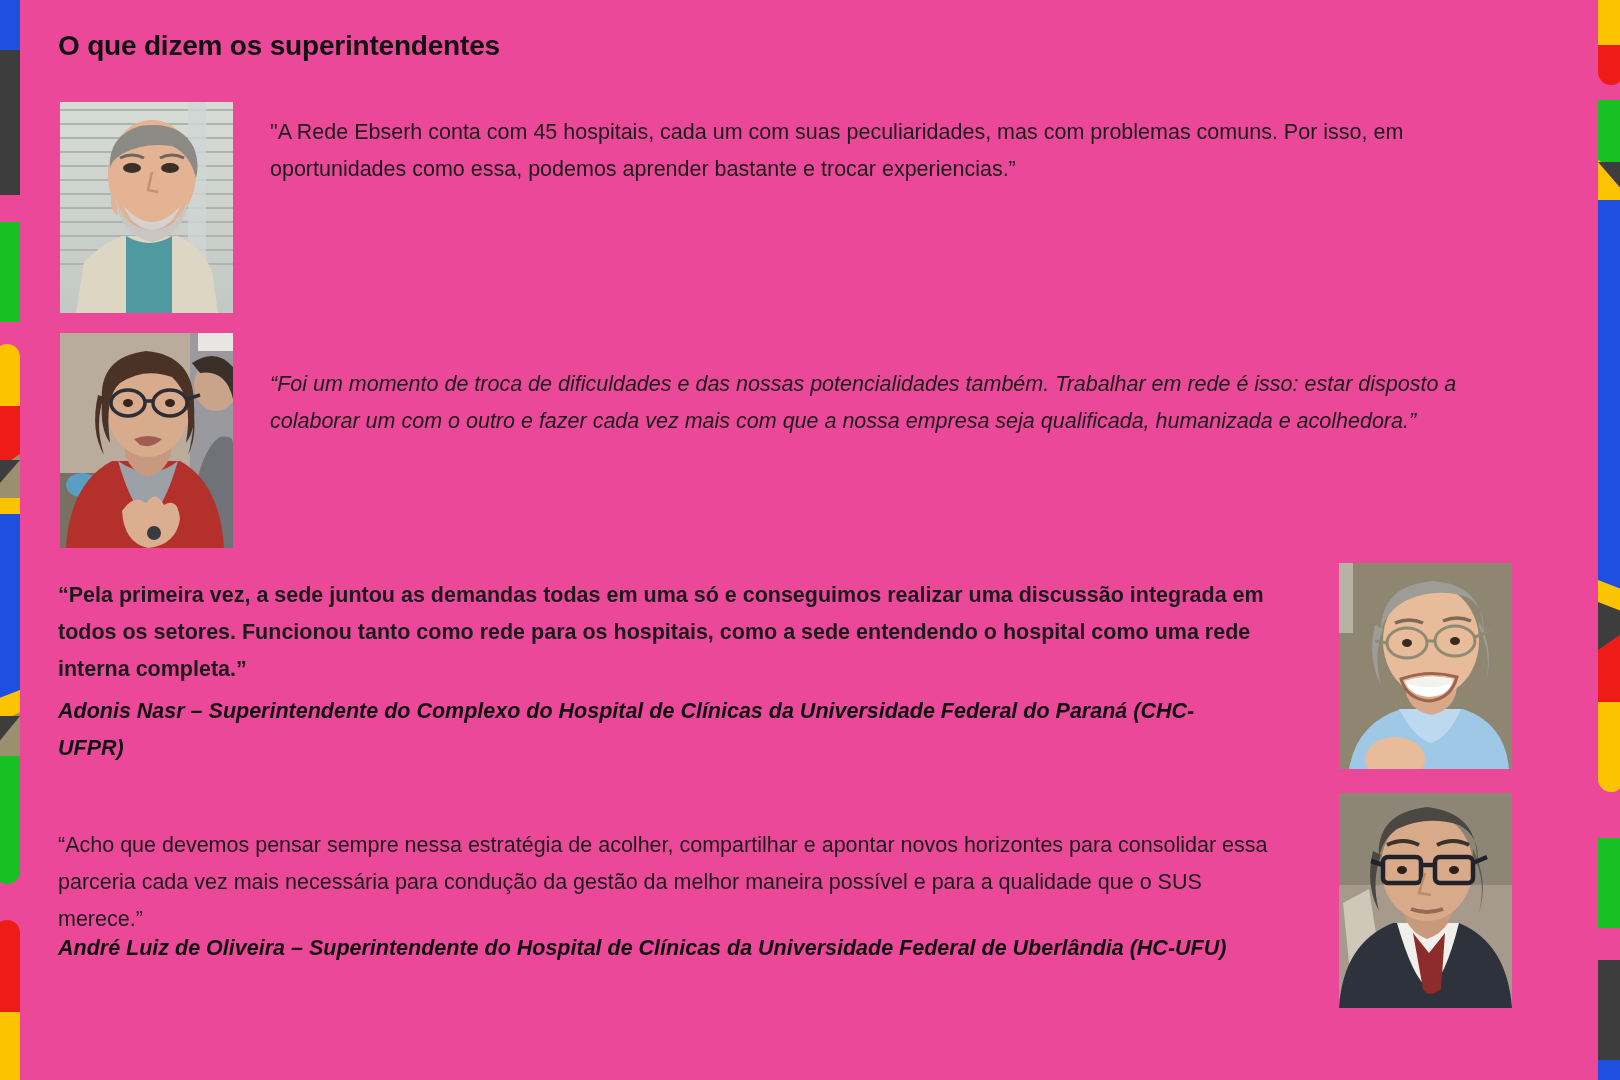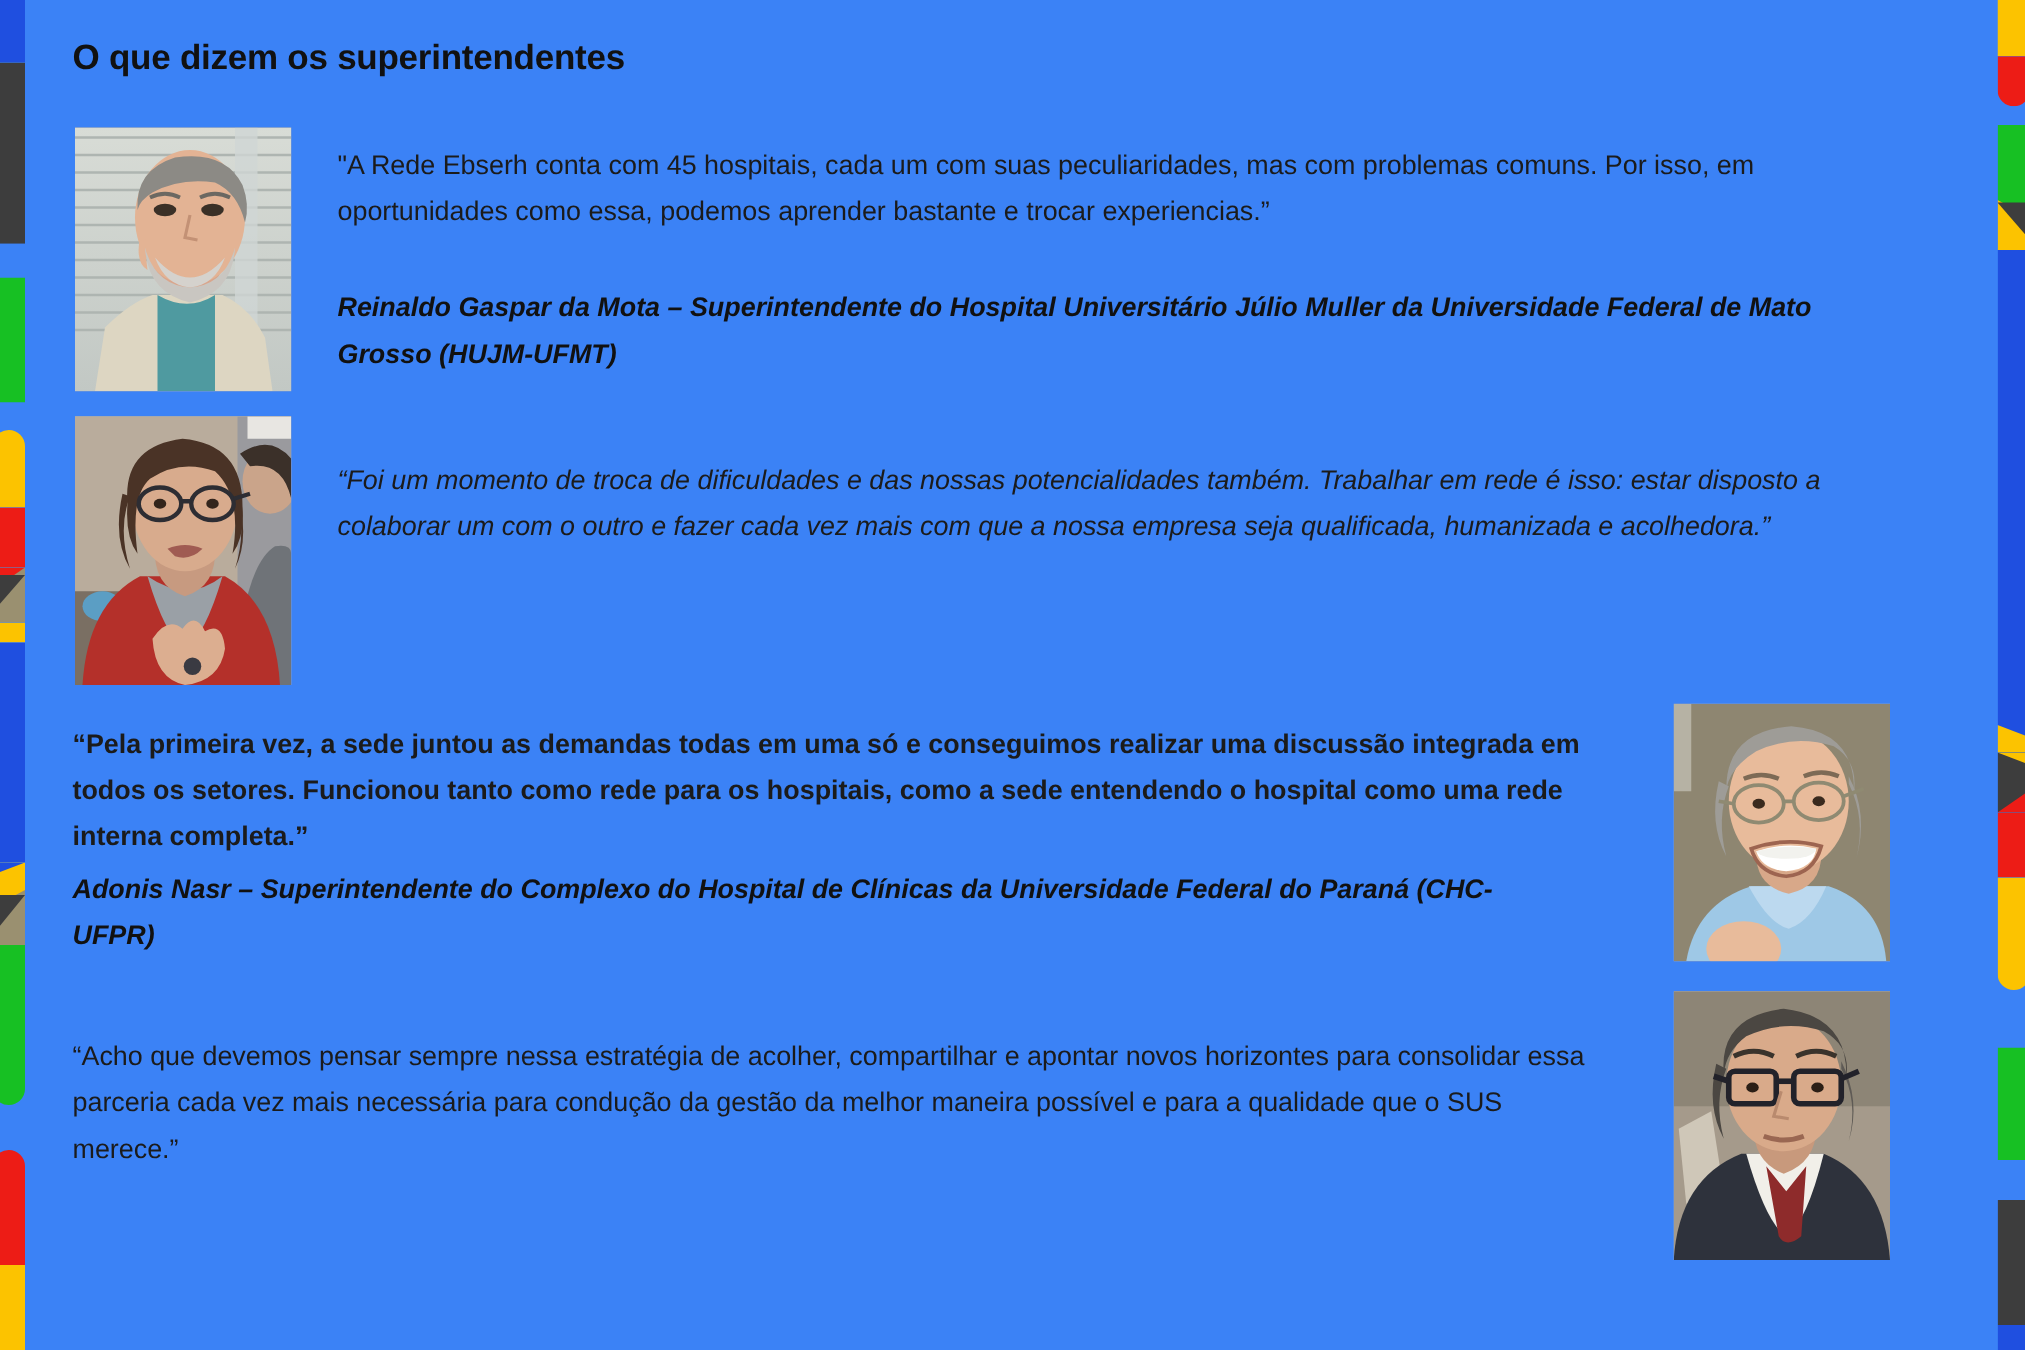--- a/index.html
+++ b/index.html
@@ -9,21 +9,21 @@
     background: #ffffff;
   }
   body {
     font-family: "Liberation Sans", sans-serif;
     -webkit-font-smoothing: antialiased;
   }
   .page {
     position: relative;
     width: 1620px;
     height: 1080px;
-    background: #3b82f6;
+    background: #ec4899;
     overflow: hidden;
   }
 
   
   .strip {
     position: absolute;
     top: 0;
     width: 26px;
     height: 1080px;
     overflow: hidden;
@@ -225,21 +225,20 @@
       <path d="M64 104 Q78 120 92 120 Q106 120 120 104 Q112 126 92 128 Q72 126 64 104 Z" fill="#d5d2cd"></path>
       <ellipse cx="72" cy="66" rx="9" ry="5" fill="#3a3027"></ellipse>
       <ellipse cx="110" cy="66" rx="9" ry="5" fill="#3a3027"></ellipse>
       <path d="M60 56 Q72 50 84 56" stroke="#6b6862" stroke-width="3" fill="none"></path>
       <path d="M100 56 Q112 50 124 56" stroke="#6b6862" stroke-width="3" fill="none"></path>
       <path d="M92 70 L88 88 L98 90" stroke="#c39175" stroke-width="2.5" fill="none"></path>
     </svg>
   </div>
   <div class="quote-text" style="left:270px;top:114px;width:1220px;">"A Rede Ebserh conta com 45 hospitais, cada um com suas peculiaridades, mas com problemas comuns. Por isso, em oportunidades como essa, podemos aprender bastante
 e trocar experiencias.”</div>
-  <div class="quote-attr" style="left:270px;top:228px;width:1225px;">Reinaldo Gaspar da Mota – Superintendente do Hospital Universitário Júlio Muller da Universidade Federal de Mato Grosso (HUJM-UFMT)</div>
 
   <div class="photo" style="left:60px;top:333px;width:173px;height:215px;">
     <svg viewBox="0 0 173 215" preserveAspectRatio="none" aria-hidden="true">
       <rect width="173" height="215" fill="#b9ac9c"></rect>
       <rect x="130" y="0" width="43" height="215" fill="#9a9a9e"></rect>
       <rect x="138" y="0" width="35" height="18" fill="#e8e6e2"></rect>
       <ellipse cx="156" cy="52" rx="22" ry="26" fill="#caa48a"></ellipse>
       <path d="M132 30 Q156 14 173 34 L173 66 Q166 36 140 40 Z" fill="#3b3029"></path>
       <path d="M128 215 Q134 120 160 104 Q173 102 173 110 L173 215 Z" fill="#6f7378"></path>
       <rect x="0" y="140" width="60" height="75" fill="#7a6f63"></rect>
@@ -320,14 +319,15 @@
       </g>
       <ellipse cx="63" cy="77" rx="5" ry="4" fill="#2c1f16"></ellipse>
       <ellipse cx="115" cy="77" rx="5" ry="4" fill="#2c1f16"></ellipse>
       <path d="M48 52 Q64 44 80 52" stroke="#3a332c" stroke-width="4" fill="none"></path>
       <path d="M98 52 Q114 44 130 52" stroke="#3a332c" stroke-width="4" fill="none"></path>
       <path d="M72 116 Q88 122 104 116" stroke="#9a6752" stroke-width="4" fill="none"></path>
       <path d="M86 80 L80 100 L92 102" stroke="#b98a6e" stroke-width="2.5" fill="none"></path>
     </svg>
   </div>
   <div class="quote-text" style="left:58px;top:810px;width:1230px;margin-top:17px;">“Acho que devemos pensar sempre nessa estratégia de acolher, compartilhar e apontar novos horizontes para consolidar essa parceria cada vez mais necessária para condução da gestão da melhor maneira possível e para a qualidade que o SUS merece.”</div>
+  <div class="quote-attr" style="left:58px;top:930px;width:1200px;">André Luiz de Oliveira – Superintendente do Hospital de Clínicas da Universidade Federal de Uberlândia (HC-UFU)</div>
 
 </div>
 
 </body></html>

